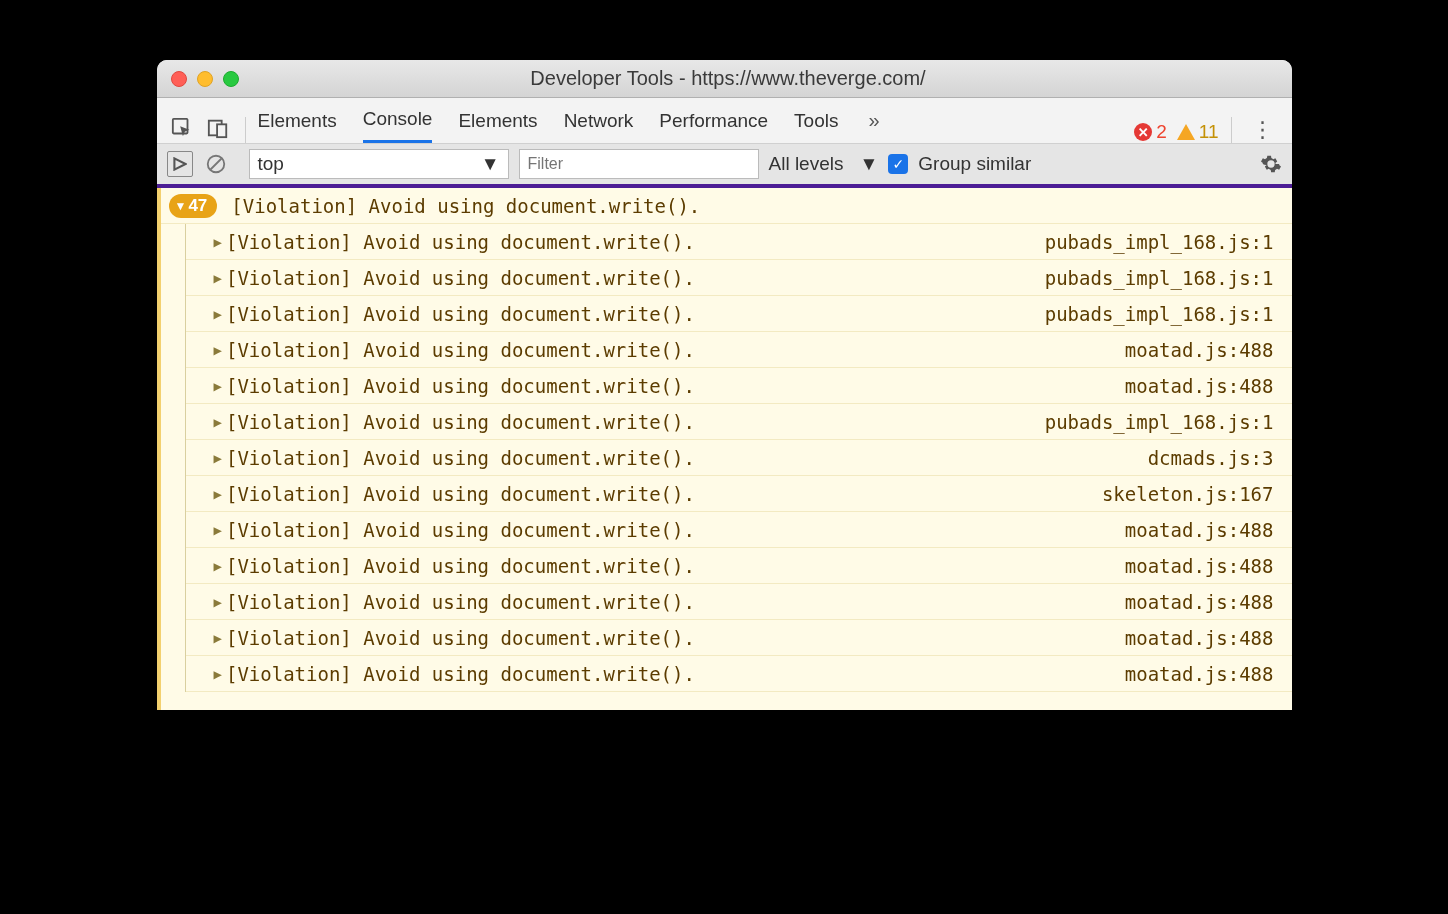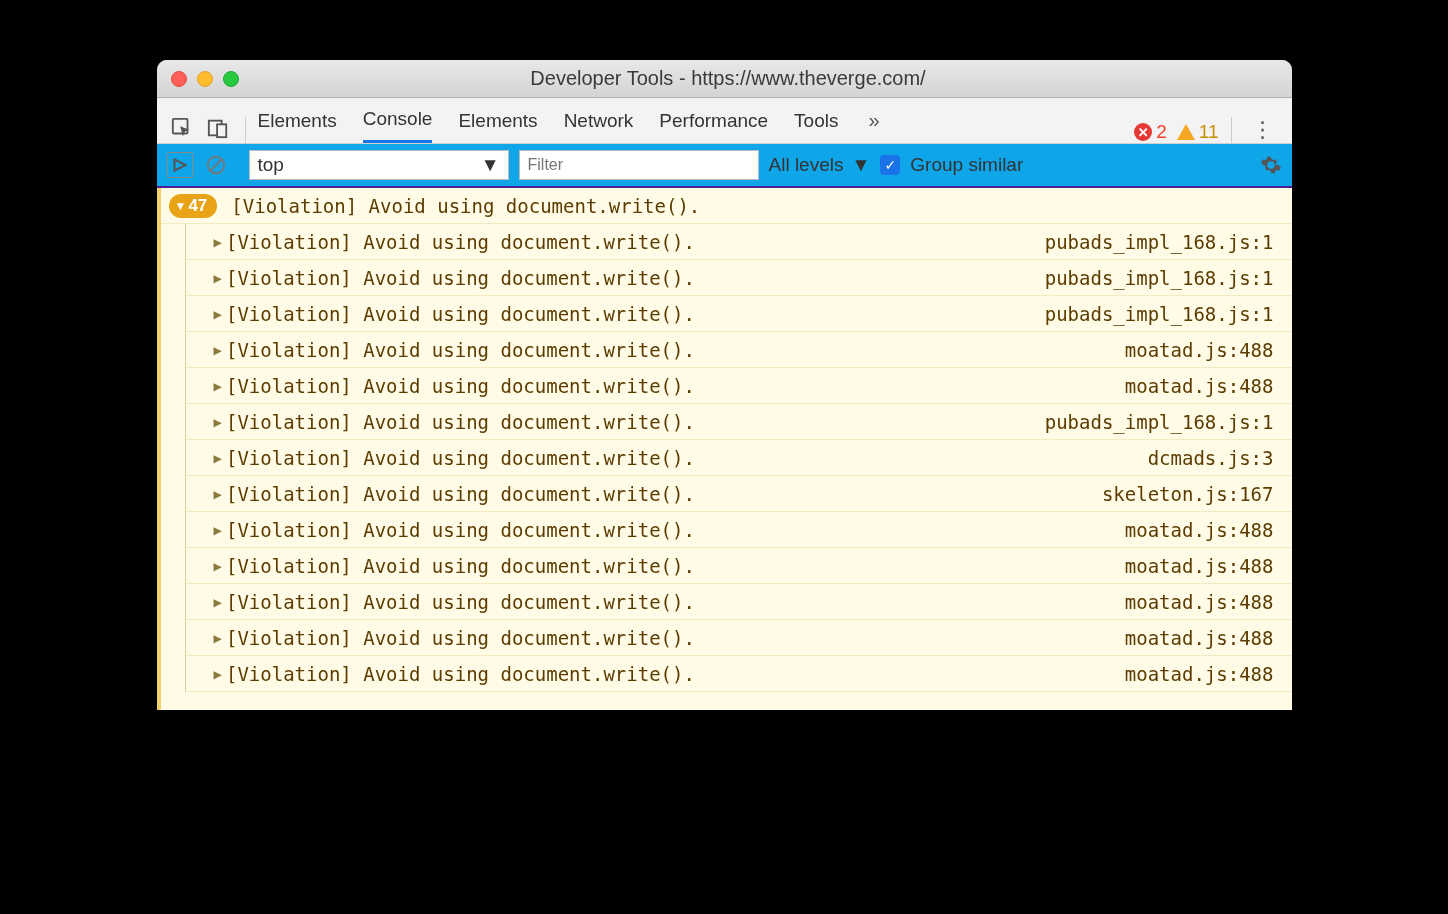--- a/index.html
+++ b/index.html
@@ -58,31 +58,31 @@
   .err-badge { display: flex; align-items: center; gap: 4px; color: #ee442f; }
   .warn-badge { display: flex; align-items: center; gap: 4px; color: #c49106; }
   .err-circle { width: 18px; height: 18px; background: #e53935; border-radius: 50%; color:#fff; font-size:13px; font-weight:bold; display:flex;align-items:center;justify-content:center;}
   .warn-tri { width:0;height:0;border-left:9px solid transparent;border-right:9px solid transparent;border-bottom:16px solid #f5a623;position:relative;}
   .kebab { font-size: 22px; color: #555; padding: 0 8px; }
 
   .toolbar {
     height: 44px;
     display: flex;
     align-items: center;
-    border-bottom: 2px solid #4c1d95;
-    background: #0ea5e9;
+    border-bottom: 4px solid #4c1d95;
+    background: #e5e5e5;
     padding: 0 10px;
     gap: 10px;
   }
   .play-btn, .clear-btn { width:26px;height:26px; border:1px solid #888; display:flex;align-items:center;justify-content:center;color:#555;}
   .play-btn { border-radius:2px; }
   .clear-btn { border:none; }
   .context-select { width: 260px; height: 30px; border:1px solid #bbb; display:flex;align-items:center;justify-content:space-between; padding:0 8px; font-size:19px; color:#333; background:#fff;}
   .filter-input { width: 240px; height: 30px; border:1px solid #bbb; padding:0 8px; font-size:16px; color:#888; background:#fff;}
-  .levels { font-size:19px; color:#333; display:flex;align-items:center;gap:8px;}
+  .levels { font-size:19px; color:#333; display:flex;align-items:center;gap:16px;}
   .checkbox { width:20px;height:20px;background:#1a73e8;border-radius:4px;display:flex;align-items:center;justify-content:center;color:#fff;font-size:14px;}
   .group-label { font-size:19px; color:#333; }
   .gear { margin-left:auto; color:#555; }
 
   .console {
     background: #fffbe7;
     overflow: hidden;
     border-left: 4px solid #f3d06f;
     height: 522px;
   }

